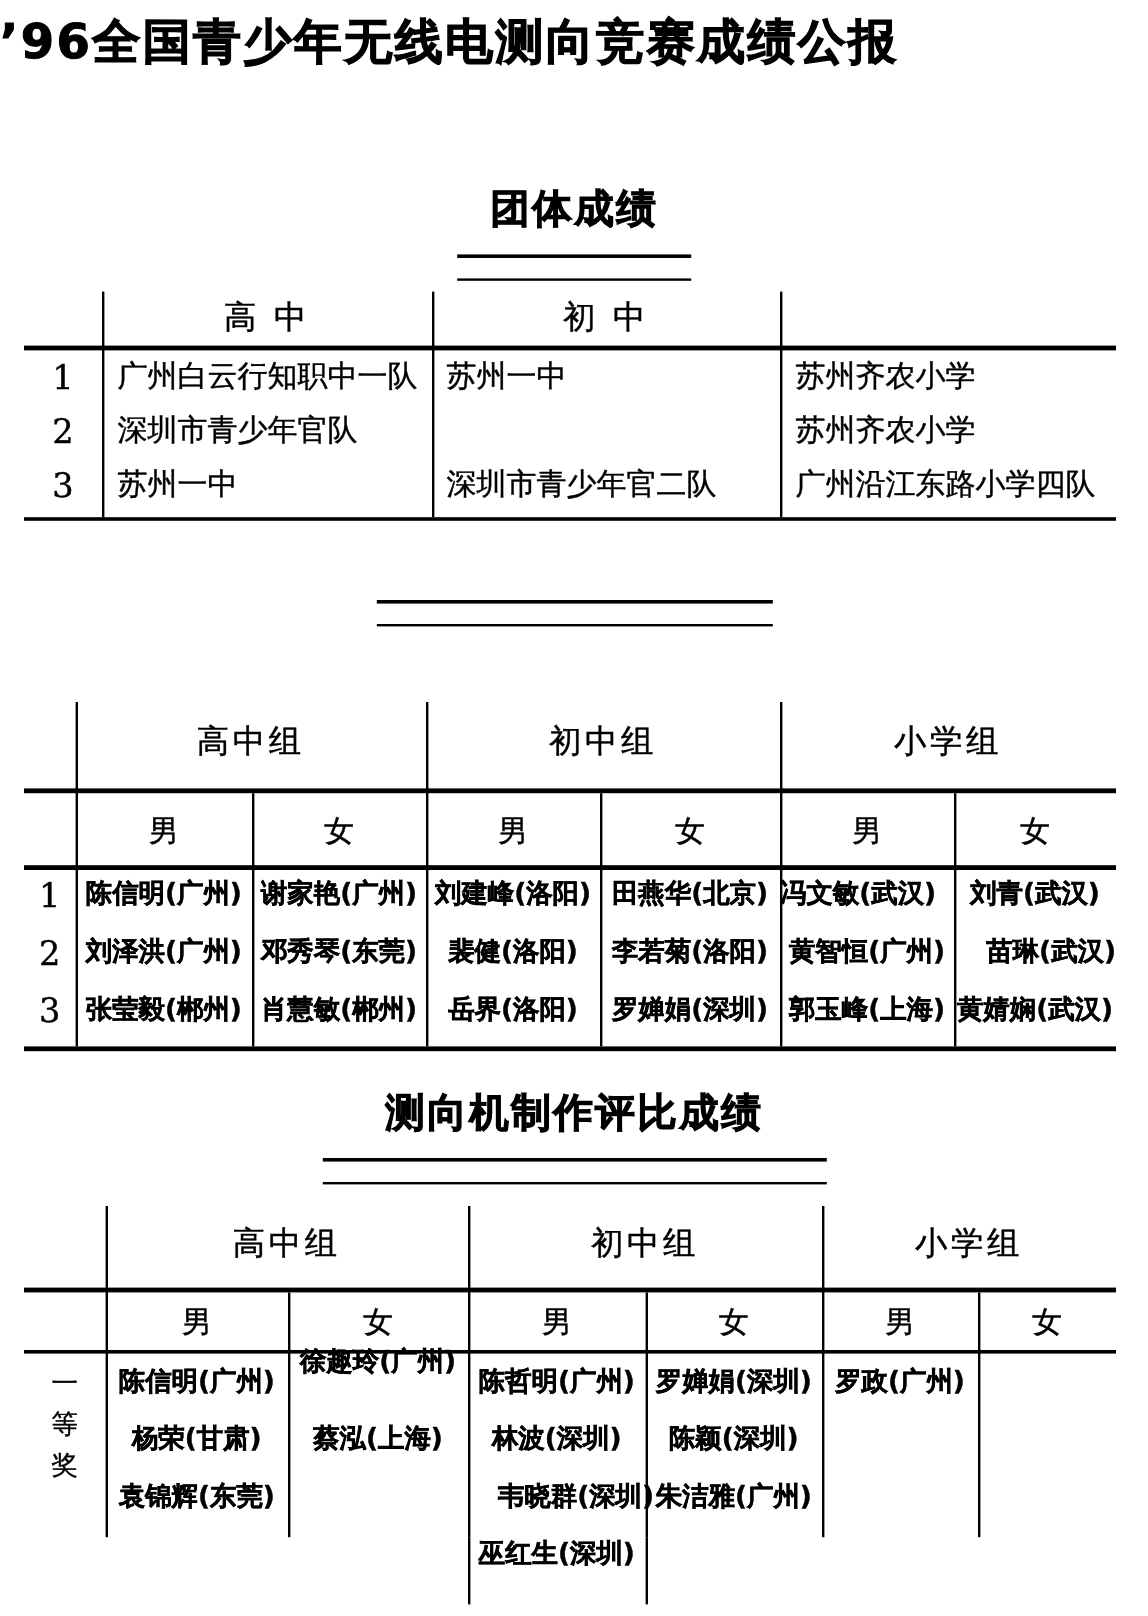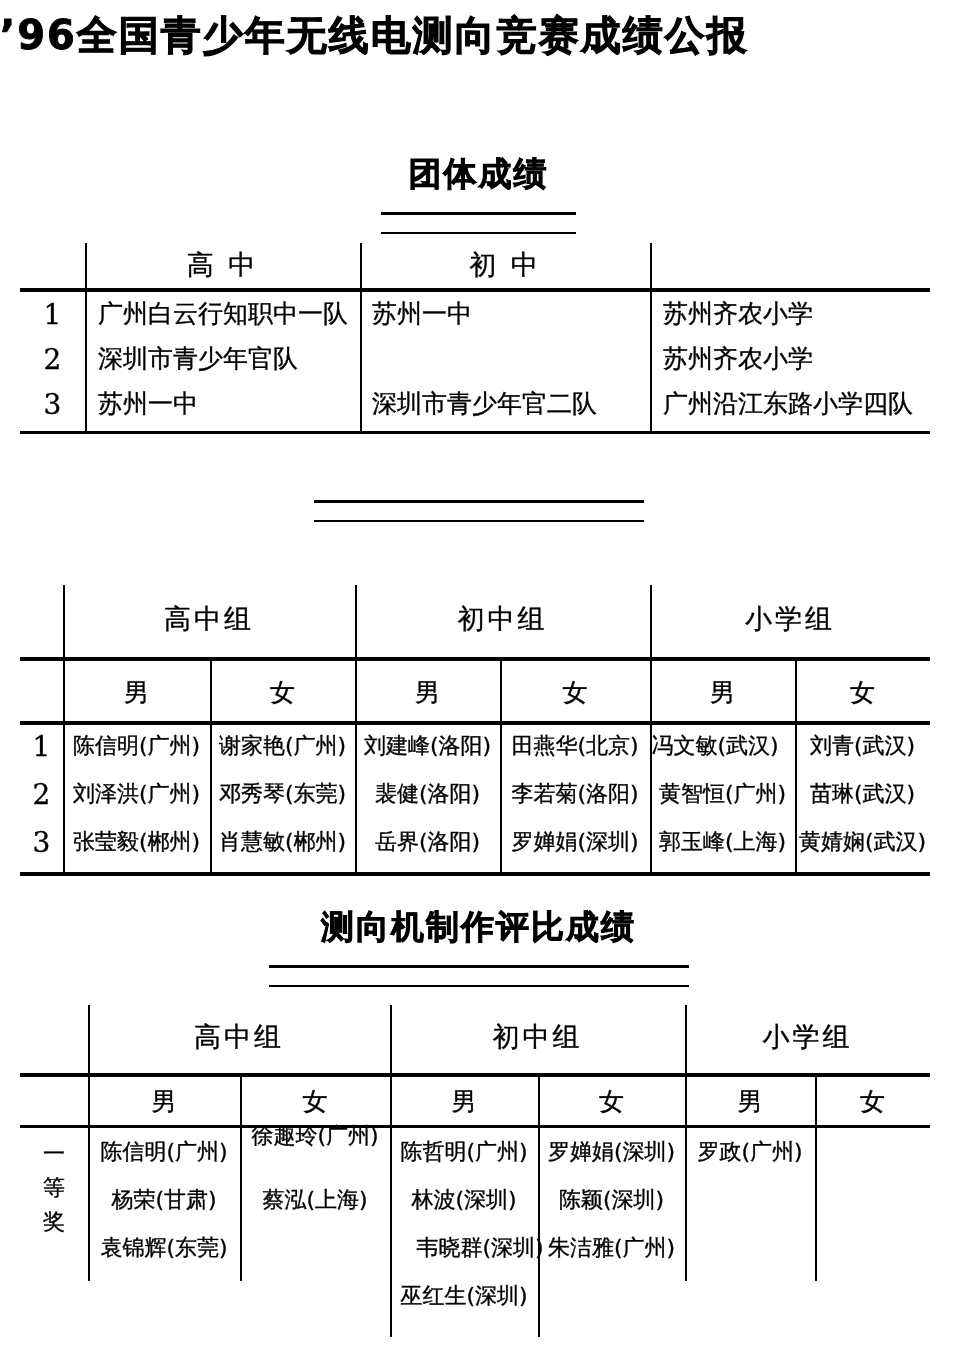--- a/index.html
+++ b/index.html
@@ -88,20 +88,21 @@
   }
   .cell.rank {
     font-size: 28px;
     font-family: "DejaVu Serif", serif;
   }
   .cell.gender {
     font-size: 25px;
   }
   .cell.small {
     font-size: 22px;
+    font-weight: bold;
   }
   .cell.vert {
     font-size: 22px;
     line-height: 1.55;
     text-align: center;
     white-space: normal;
     width: 40px;
   }
 </style>
 </head>
@@ -183,21 +184,21 @@
   <div class="cell small center" style="left:480px; top:150px; width:150px;">田燕华(北京)</div>
   <div class="cell small center" style="left:630px; top:150px; width:130px;">冯文敏(武汉)</div>
   <div class="cell small center" style="left:775px; top:150px; width:135px;">刘青(武汉)</div>
 
   <div class="cell rank center" style="left:0px; top:196px; width:43px;">2</div>
   <div class="cell small center" style="left:43px; top:198px; width:147px;">刘泽洪(广州)</div>
   <div class="cell small center" style="left:190px; top:198px; width:145px;">邓秀琴(东莞)</div>
   <div class="cell small center" style="left:335px; top:198px; width:145px;">裴健(洛阳)</div>
   <div class="cell small center" style="left:480px; top:198px; width:150px;">李若菊(洛阳)</div>
   <div class="cell small center" style="left:630px; top:198px; width:145px;">黄智恒(广州)</div>
-  <div class="cell small center" style="left:775px; top:198px; width:135px;">苗琳(武汉)</div>
+  <div class="cell small center" style="left:775px; top:198px; width:135px;text-align:right;">苗琳(武汉)</div>
 
   <div class="cell rank center" style="left:0px; top:244px; width:43px;">3</div>
   <div class="cell small center" style="left:43px; top:246px; width:147px;">张莹毅(郴州)</div>
   <div class="cell small center" style="left:190px; top:246px; width:145px;">肖慧敏(郴州)</div>
   <div class="cell small center" style="left:335px; top:246px; width:145px;">岳界(洛阳)</div>
   <div class="cell small center" style="left:480px; top:246px; width:150px;">罗婵娟(深圳)</div>
   <div class="cell small center" style="left:630px; top:246px; width:145px;">郭玉峰(上海)</div>
   <div class="cell small center" style="left:775px; top:246px; width:135px;">黄婧娴(武汉)</div>
 </div>
 

